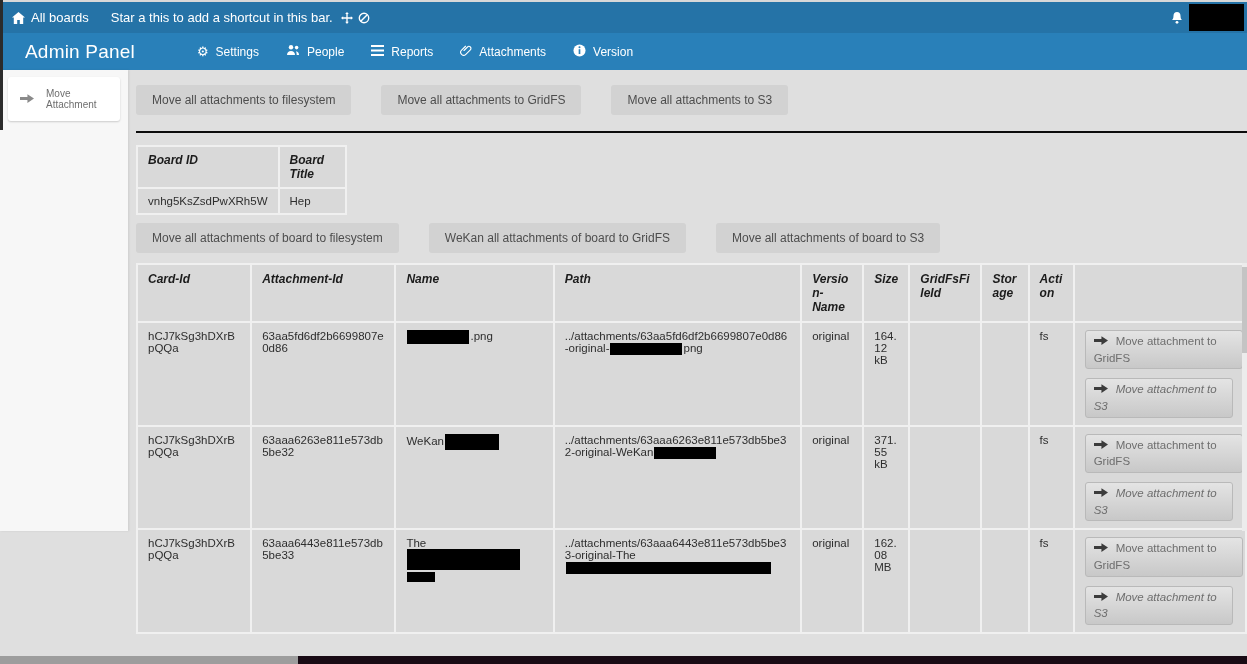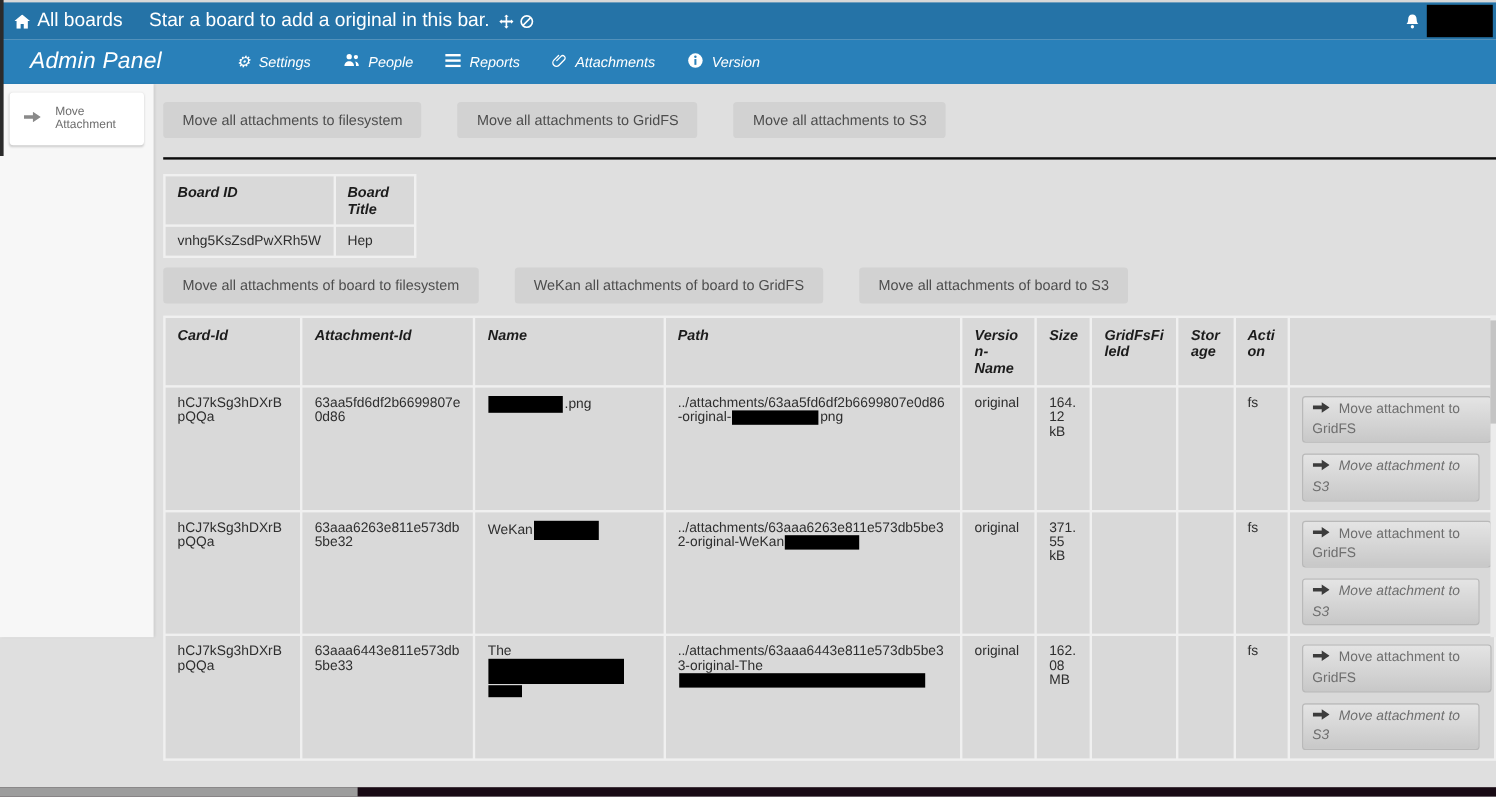--- a/index.html
+++ b/index.html
@@ -3,30 +3,30 @@
 <meta charset="utf-8">
 <style>
   * { margin:0; padding:0; box-sizing:border-box; }
   html,body { width:1247px; height:664px; overflow:hidden; }
   body { font-family:"Liberation Sans", sans-serif; background:#dfdfdf; position:relative; }
 
   #topstrip { position:absolute; left:0; top:0; width:1247px; height:2px; background:#d8d8d8; }
   #left-edge { position:absolute; left:0; top:0; width:3px; height:130px; background:#2b2b2b; z-index:50; }
 
   #topbar { position:absolute; left:0; top:2px; width:1247px; height:31px; background:#2573a7;
-            display:flex; align-items:center; color:#fff; font-size:16px; }
+            display:flex; align-items:center; color:#fff; font-size:13px; }
   #topbar .home { display:flex; align-items:center; gap:6px; margin-left:12px; cursor:pointer; }
   #topbar .hint { margin-left:22px; }
   #topbar .bar-icons { display:flex; align-items:center; gap:5px; margin-left:8px; }
   #topbar .bar-icons svg { display:block; }
   #bell { position:absolute; right:64px; top:9px; }
   #user-redacted { position:absolute; right:3px; top:2px; width:55px; height:27px; background:#000; }
 
   #adminbar { position:absolute; left:0; top:33px; width:1247px; height:37px; background:#2980b9;
-              display:flex; align-items:center; color:#fff;font-style:italic; }
+              display:flex; align-items:center; color:#fff; }
   #admin-title { font-size:19px; margin-left:25px; font-weight:400; letter-spacing:.2px; }
   #admin-menu { display:flex; align-items:center; gap:27px; margin-left:62px; font-size:12px; }
   .menu-item { display:flex; align-items:center; gap:7px; cursor:pointer; }
   .menu-item .uni { font-size:13px; line-height:1; }
 
   #body-area { position:absolute; left:0; top:70px; width:1247px; height:586px; background:#dfdfdf; }
   #sidebar { position:absolute; left:0; top:70px; width:128px; height:461px; background:#f7f7f7;
              box-shadow:1px 0 2px rgba(0,0,0,.08); }
   .side-item { margin:7px 0 0 8px; width:112px; height:44px; background:#fff; border-radius:3px;
                box-shadow:0 1px 2px rgba(0,0,0,.18); display:flex; align-items:center; gap:12px;
@@ -73,21 +73,21 @@
 <div id="topstrip"></div>
 <div id="left-edge"></div>
 
 <div id="topbar">
   <span class="home">
     <svg width="13" height="12" viewBox="0 0 13 12">
         <path d="M6.5 0L0 5.5h1.8V12h3.4V8h2.6v4h3.4V5.5H13z" fill="#fff"></path>
       </svg>
     <span>All boards</span>
   </span>
-  <span class="hint">Star a board to add a original in this bar.</span>
+  <span class="hint">Star a this to add a shortcut in this bar.</span>
   <span class="bar-icons">
     <svg width="12" height="12" viewBox="0 0 16 16">
         <path d="M8 0l2.4 2.7H8.9v4.2h4.2V5.6L16 8l-2.9 2.4V8.9H8.9v4.2h1.5L8 16l-2.4-2.9h1.5V8.9H2.9v1.5L0 8l2.9-2.4v1.3h4.2V2.7H5.6z" fill="#fff"></path>
       </svg>
     <svg width="12" height="12" viewBox="0 0 14 14">
         <circle cx="7" cy="7" r="5.5" fill="none" stroke="#fff" stroke-width="1.6"></circle>
         <line x1="3.2" y1="10.8" x2="10.8" y2="3.2" stroke="#fff" stroke-width="1.6"></line>
       </svg>
   </span>
   <svg id="bell" width="12" height="14" viewBox="0 0 12 14">

